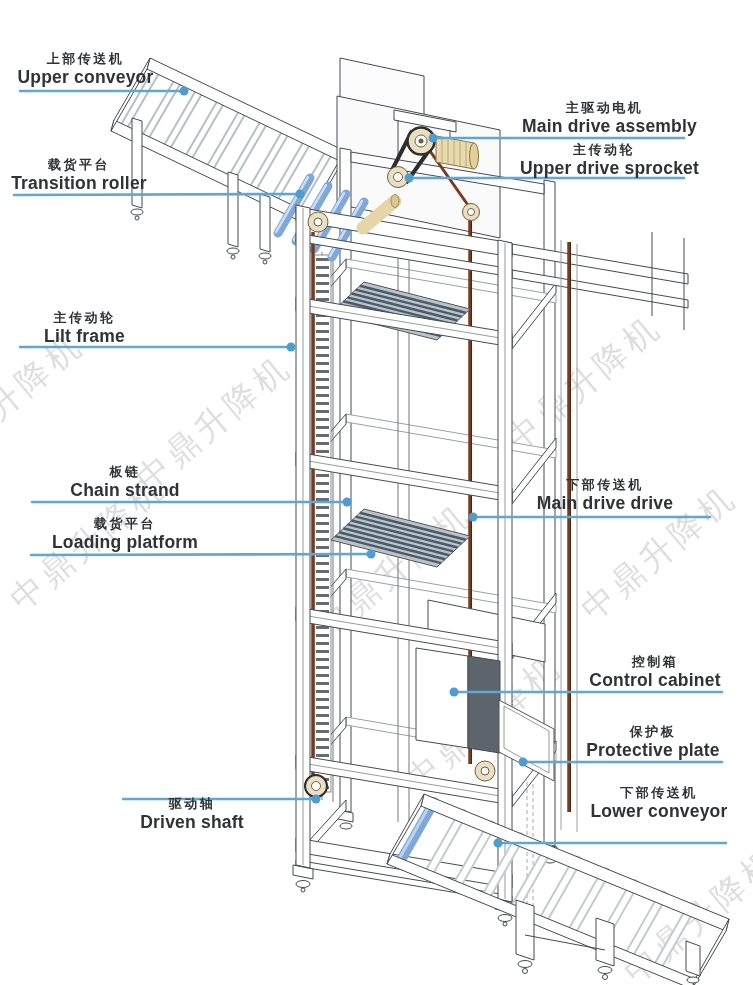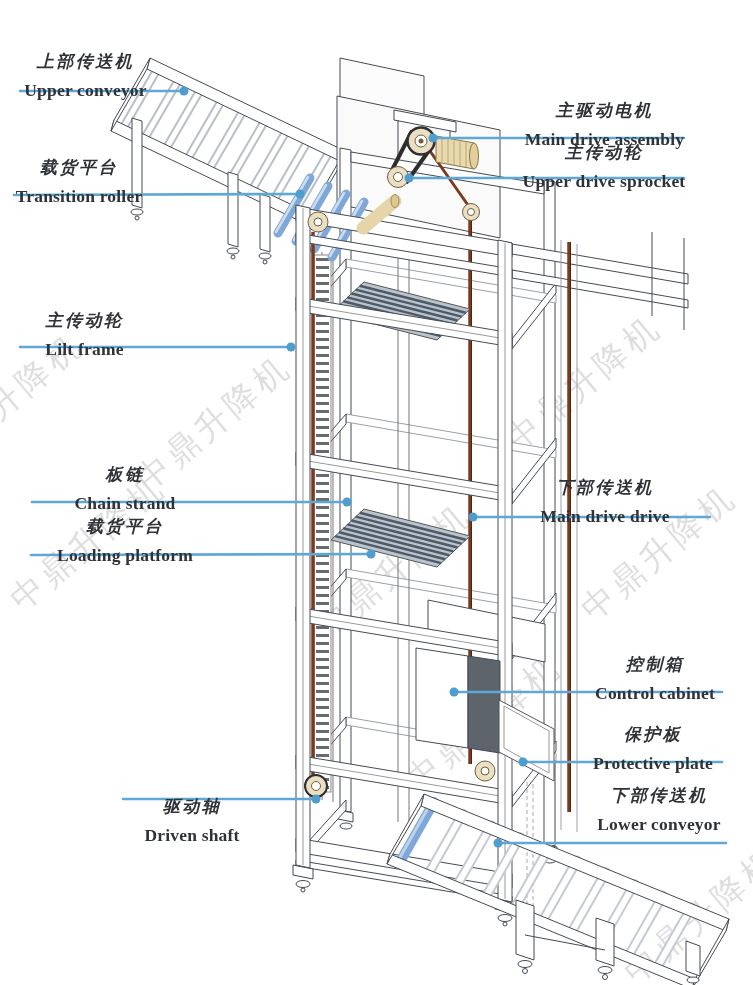--- a/index.html
+++ b/index.html
@@ -1,21 +1,21 @@
 <!DOCTYPE html>
 <html><head>
 <meta charset="utf-8">
 <style>
   html,body{margin:0;padding:0;background:#ffffff;}
   #stage{position:relative;width:753px;height:985px;background:#ffffff;overflow:hidden;
          font-family:"Liberation Sans","DejaVu Sans",sans-serif;}
   #art{position:absolute;left:0;top:0;}
   .label{position:absolute;text-align:center;color:#2f3237;font-weight:bold;line-height:1.15;}
-  .label .zh{display:block;font-size:17px;letter-spacing:2.5px;font-style:italic;}
-  .label .en{display:block;font-size:17.5px;letter-spacing:.2px;margin-top:8px;white-space:nowrap;font-family:Liberation Serif, serif;}
+  .label .zh{display:block;font-size:13px;letter-spacing:2.5px;}
+  .label .en{display:block;font-size:17.5px;letter-spacing:.2px;margin-top:0;white-space:nowrap;}
   svg text.wm{font-size:33px;letter-spacing:5px;font-weight:500;fill:#d9d9d9;opacity:.85;
               font-family:"DejaVu Sans",sans-serif;}
 </style>
 </head>
 <body>
 
 <div id="stage">
 
 <svg id="art" width="753" height="985" viewBox="0 0 753 985">
 

